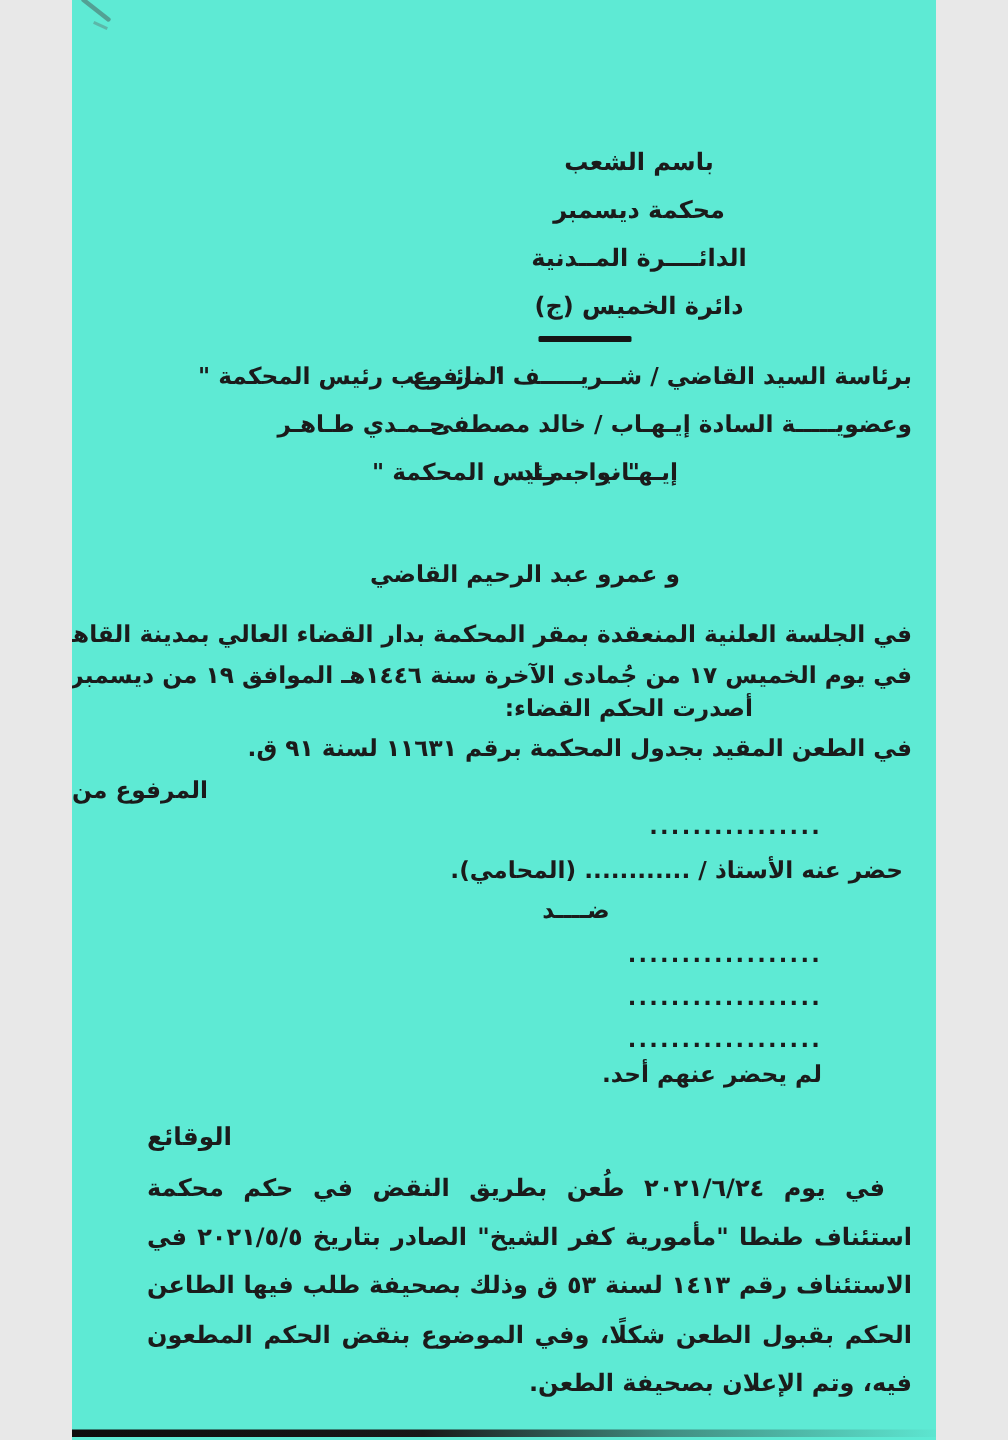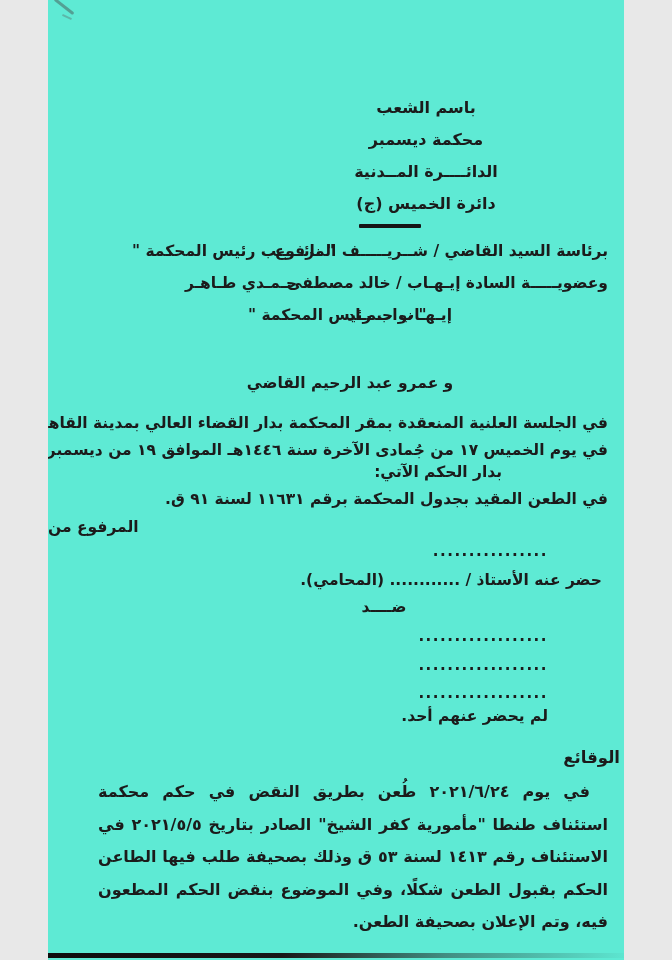--- a/index.html
+++ b/index.html
@@ -32,21 +32,21 @@
   
   .b1{top:358px;} .b2{top:386px;} .b3{top:413px;} .b4{top:440px;}
   .b5{top:462px;right:122px;}
   .b6{top:489px;}
   .b7{top:517px;left:0;right:16px;text-align:left;}
   .dots{right:76px;letter-spacing:1.5px;font-size:15px;}
   .d1{top:541px;} .d2{top:626px;} .d3{top:655px;} .d4{top:683px;}
   .b9{top:570px;right:22px;}
   .b10{top:597px;left:96px;right:0;text-align:center;}
   .b14{top:706px;right:76px;}
-  .facts-h{top:748px;left:50px;right:4px;text-align:right;font-size:16.5px;}
+  .facts-h{top:748px;left:50px;right:16px;text-align:left;font-size:16.5px;}
   .facts-p{
     position:absolute;top:776px;right:16px;left:50px;
     direction:rtl;text-align:justify;
     font-size:16px;line-height:32.5px;text-indent:18px;
   }
   
   .corner-mark{position:absolute;top:5px;left:4px;width:24px;height:3px;
     background:rgba(70,70,70,.45);transform:rotate(38deg);border-radius:2px;}
   .corner-mark2{position:absolute;top:16px;left:14px;width:10px;height:2px;
     background:rgba(90,90,90,.35);transform:rotate(25deg);}
@@ -79,21 +79,21 @@
   <div class="row r3">
     <span class="abs name3">إيـهـاب حـمـاد</span>
     <span class="abs title">" نواب رئيس المحكمة "</span>
   </div>
   <div class="row r4">
     <span class="abs name4">و عمرو عبد الرحيم القاضي</span>
   </div>
 
   <div class="abs at-right b3">في الجلسة العلنية المنعقدة بمقر المحكمة بدار القضاء العالي بمدينة القاهرة.</div>
   <div class="abs at-right b4">في يوم الخميس ١٧ من جُمادى الآخرة سنة ١٤٤٦هـ الموافق ١٩ من ديسمبر سنة ٢٠٢٤م.</div>
-  <div class="abs b5">بدار الحكم الآتي:</div>
+  <div class="abs b5">أصدرت الحكم القضاء:</div>
 
   <div class="abs at-right b6">في الطعن المقيد بجدول المحكمة برقم ١١٦٣١ لسنة ٩١ ق.</div>
   <div class="abs b7">المرفوع من</div>
   <div class="abs dots d1">................</div>
   <div class="abs b9">حضر عنه الأستاذ / ............ (المحامي).</div>
   <div class="abs b10">ضــــد</div>
   <div class="abs dots d2">..................</div>
   <div class="abs dots d3">..................</div>
   <div class="abs dots d4">..................</div>
   <div class="abs b14">لم يحضر عنهم أحد.</div>

